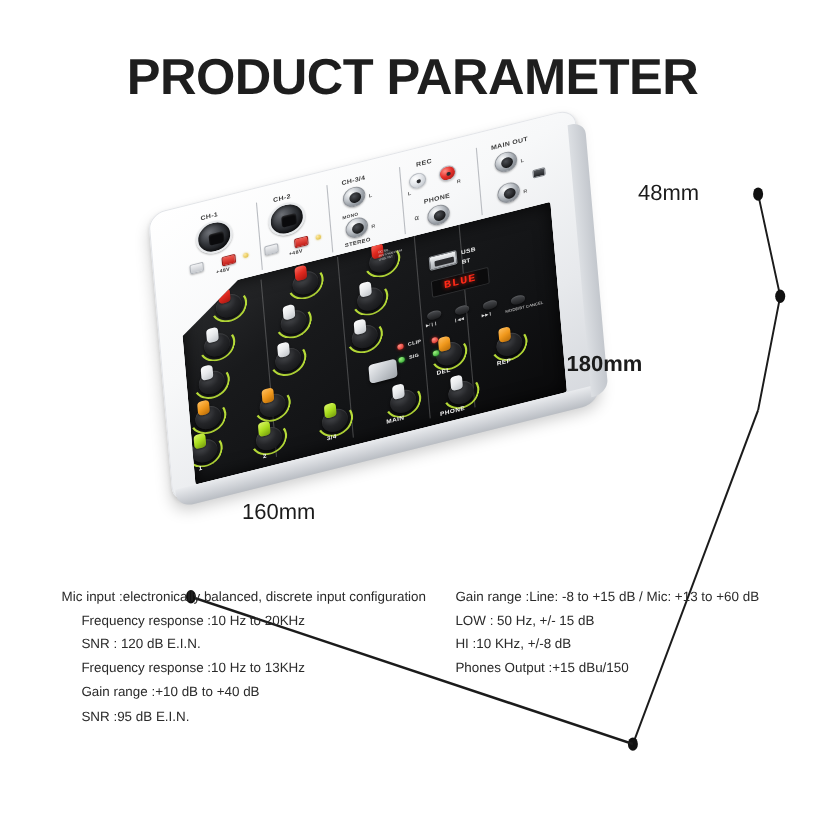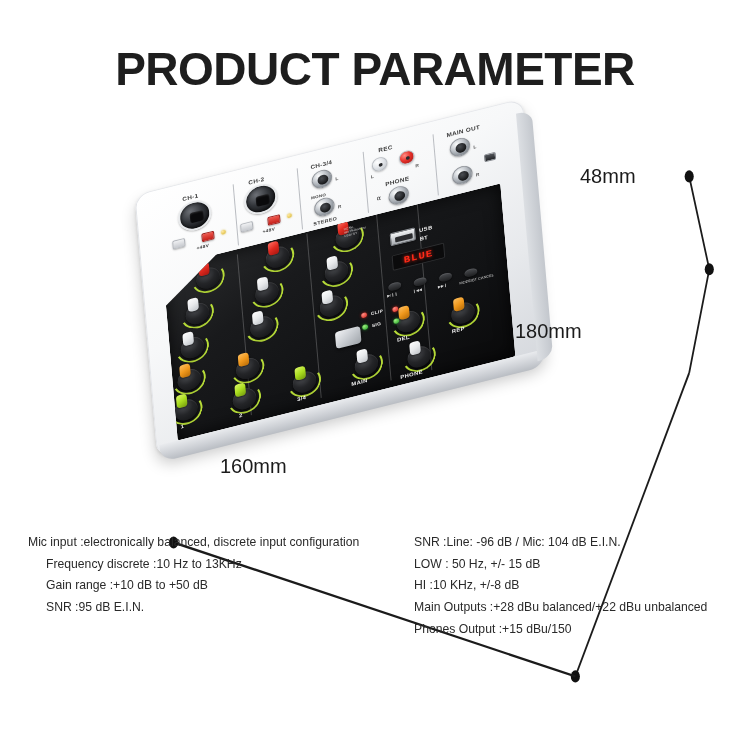--- a/index.html
+++ b/index.html
@@ -332,21 +332,21 @@
   #dim-lines { position:absolute; left:0; top:0; width:750px; height:750px; pointer-events:none; }
 
   
   .spec-col {
     position: absolute;
     font-size: 12.2px;
     color: #2a2a2a;
     line-height: 1.0;
     font-family: "Liberation Sans", sans-serif;
   }
-  #spec-left  { left: 28px;  top: 536px; width: 360px; }
+  #spec-left  { left: 56px;  top: 536px; width: 360px; }
   #spec-right { left: 414px; top: 536px; width: 330px; }
   .spec-line { margin-bottom: 9.5px; white-space: nowrap; }
   .spec-line.indent { padding-left: 18px; }
 </style>
 </head>
 <body>
 
 <div id="page">
 
   <div id="title">PRODUCT PARAMETER</div>
@@ -582,32 +582,33 @@
       <circle cx="440" cy="92" r="3.4" fill="#111"></circle>
 
       <line x1="425" y1="150" x2="340" y2="320" stroke="#1b1b1b" stroke-width="1.3"></line>
       <circle cx="340" cy="320" r="3.4" fill="#111"></circle>
 
       <line x1="40" y1="245" x2="340" y2="320" stroke="#1b1b1b" stroke-width="1.3"></line>
       <circle cx="40" cy="245" r="3.4" fill="#111"></circle>
     </svg>
 
     <div class="dim-label" style="left:460px; top:60px;">48mm</div>
-    <div class="dim-label" style="left:395px; top:215px;">180mm</div>
+    <div class="dim-label" style="left:395px; top:215px;font-weight:bold;">180mm</div>
     <div class="dim-label" style="left:100px; top:350px;">160mm</div>
   </div>
 
   <div id="spec-left" class="spec-col">
       <div class="spec-line">Mic input :electronically balanced, discrete input configuration</div>
-      <div class="spec-line indent">Frequency discrete :10 Hz to 13KHz</div>
-      <div class="spec-line indent">Gain range :+10 dB to +50 dB</div>
+      <div class="spec-line indent">Frequency response :10 Hz to 20KHz</div>
+      <div class="spec-line indent">SNR : 120 dB E.I.N.</div>
+      <div class="spec-line indent">Frequency response :10 Hz to 13KHz</div>
+      <div class="spec-line indent">Gain range :+10 dB to +40 dB</div>
       <div class="spec-line indent">SNR :95 dB E.I.N.</div>
     </div>
 
   <div id="spec-right" class="spec-col">
-      <div class="spec-line">SNR :Line: -96 dB / Mic: 104 dB E.I.N.</div>
+      <div class="spec-line">Gain range :Line: -8 to +15 dB / Mic: +13 to +60 dB</div>
       <div class="spec-line">LOW : 50 Hz, +/- 15 dB</div>
       <div class="spec-line">HI :10 KHz, +/-8 dB</div>
-      <div class="spec-line">Main Outputs :+28 dBu balanced/+22 dBu unbalanced</div>
       <div class="spec-line">Phones Output :+15 dBu/150</div>
     </div>
 
 </div>
 
 </body></html>

